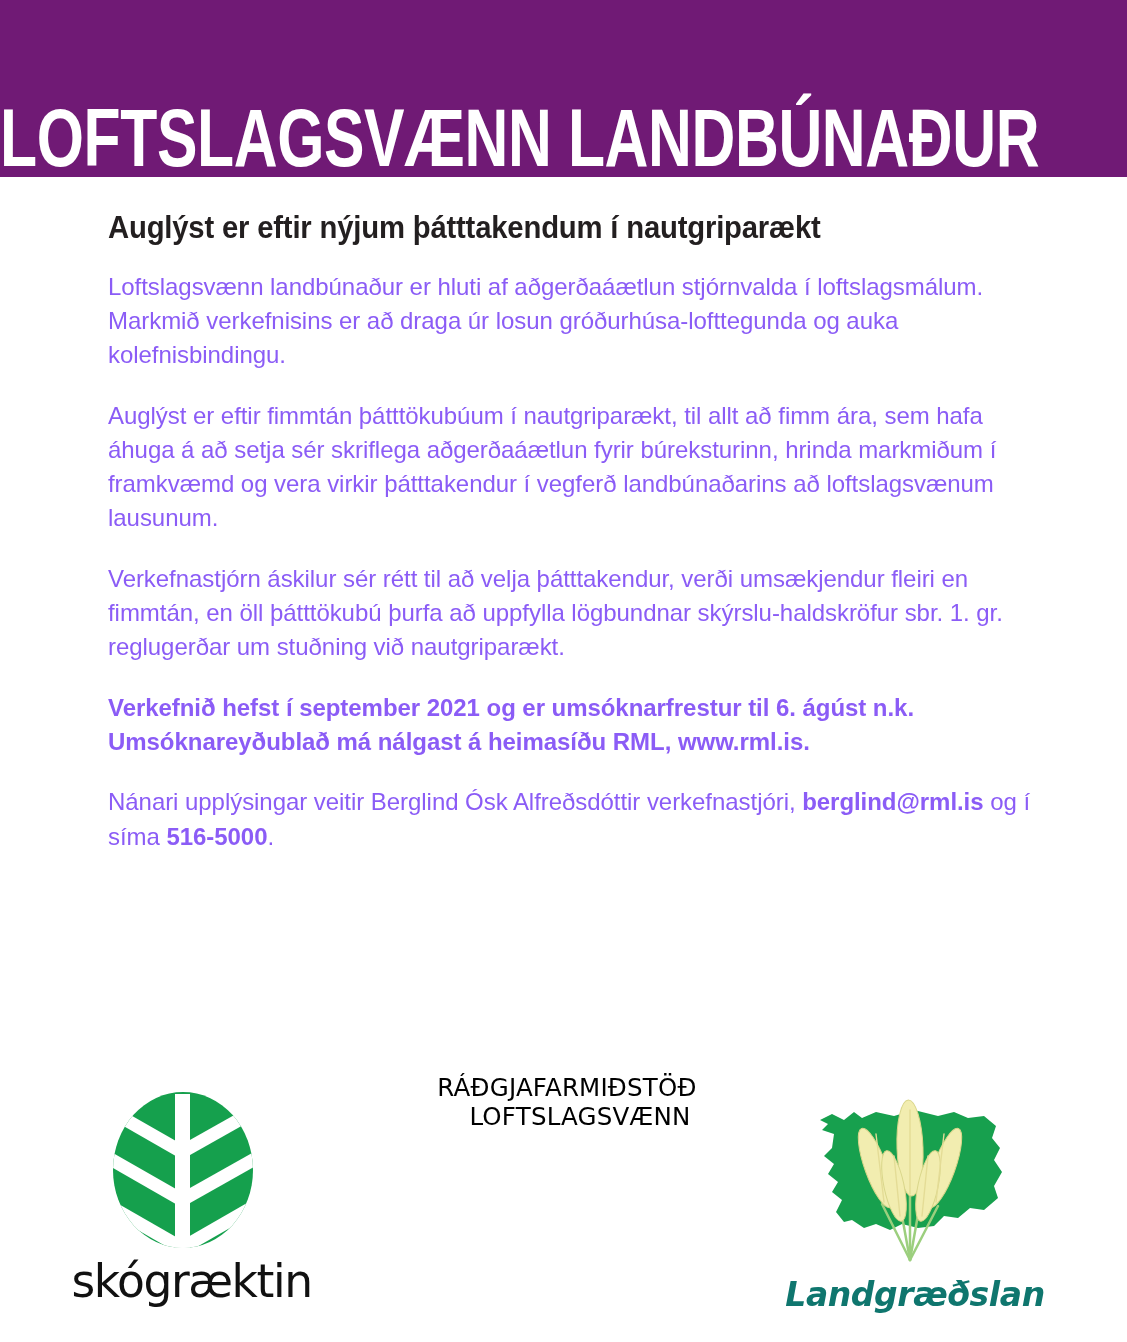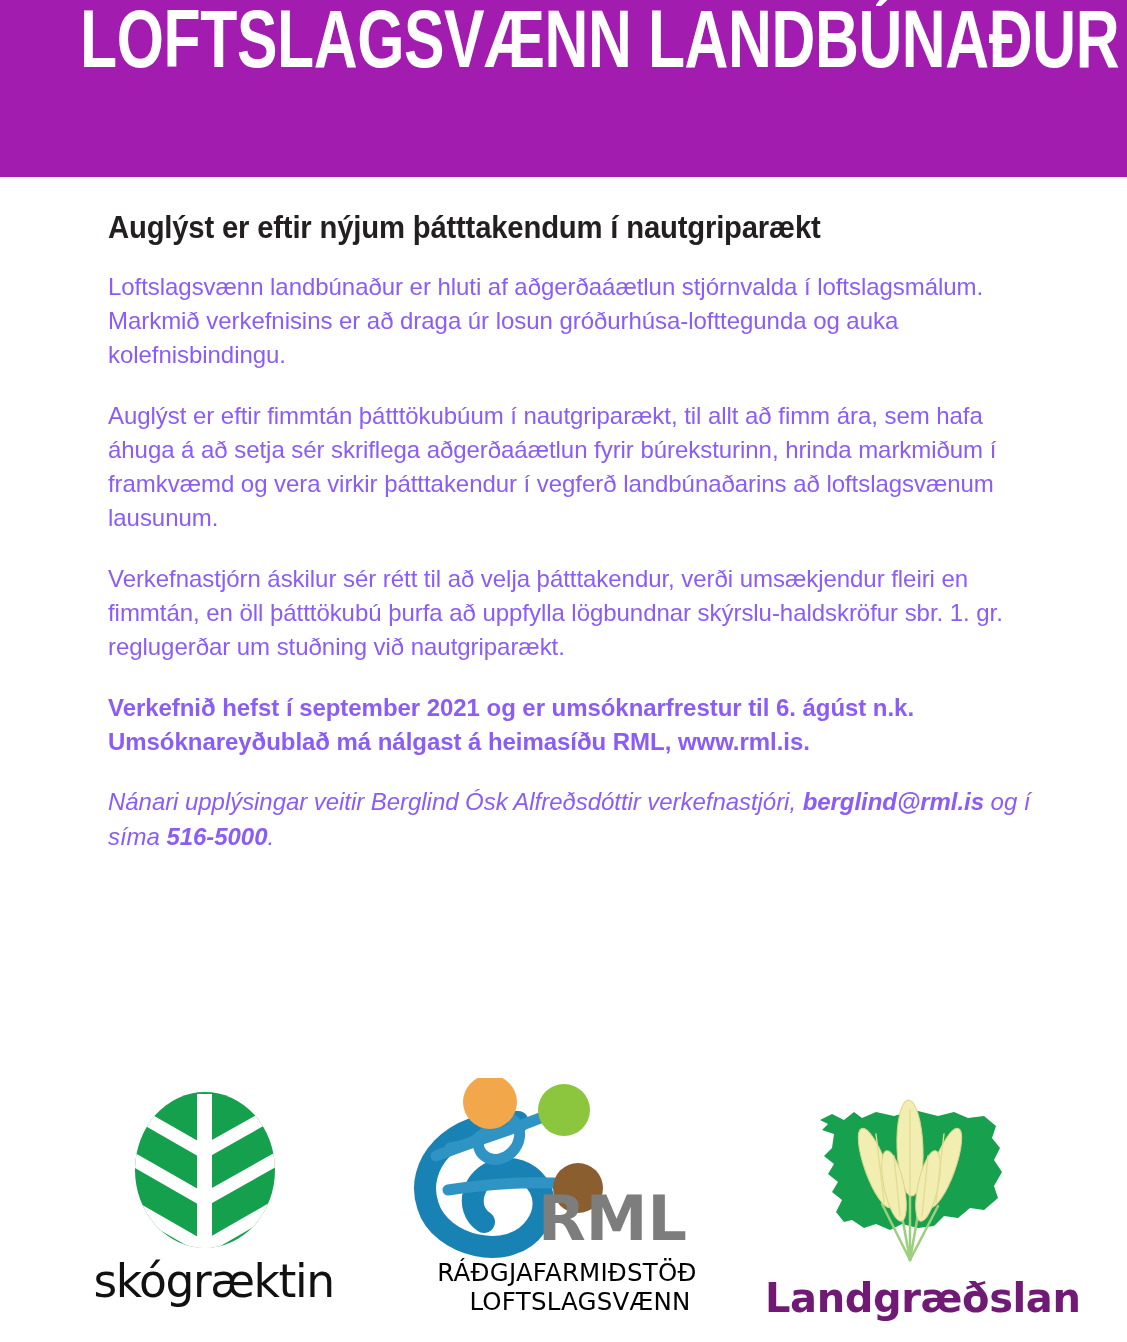--- a/index.html
+++ b/index.html
@@ -14,25 +14,24 @@
     overflow: hidden;
     font-family: "Liberation Sans", sans-serif;
     color: #231f20;
     position: relative;
   }
 
   
   .banner {
     width: 1127px;
     height: 177px;
-    background: #a21caf;
+    background: #701a75;
     display: flex;
-    align-items: flex-start;
+    align-items: flex-end;
     box-sizing: border-box;
-    padding-left: 80px;
   }
   .banner-title {
     color: #ffffff;
     font-family: "Liberation Sans Narrow", "Liberation Sans", sans-serif;
     font-weight: bold;
     font-size: 82px;
     line-height: 0.95;
     letter-spacing: -0.5px;
     transform: scaleX(0.74);
     transform-origin: left center;
@@ -60,21 +59,20 @@
     margin: 0 0 26px 0;
     color: #8b5cf6;
     letter-spacing: -0.05px;
     max-width: 930px;
   }
   .para.bold {
     font-weight: bold;
   }
   .para.last {
     margin-bottom: 0;
-    font-style: italic;
   }
   .b { font-weight: bold; }
 
   
   .logos {
     position: absolute;
     left: 0;
     top: 1068px;
     width: 1127px;
     height: 274px;
@@ -85,21 +83,21 @@
     position: relative;
     height: 274px;
   }
   .logo-skog  { width: 390px; }
   .logo-rml   { width: 345px; }
   .logo-land  { width: 392px; }
 
   
   .skog-wrap {
     position: absolute;
-    left: 90px;
+    left: 68px;
     top: 22px;
     width: 230px;
     text-align: center;
   }
   .skog-mark { width: 160px; height: 165px; margin: 0 auto; display: block; }
   .skog-word {
     font-family: "DejaVu Sans", sans-serif;
     font-size: 47px;
     font-weight: normal;
     color: #111111;
@@ -146,25 +144,26 @@
     position: absolute;
     left: 30px;
     top: 14px;
     width: 300px;
     text-align: center;
   }
   .land-mark { width: 235px; height: 200px; display: block; margin: 0 auto; }
   .land-word {
     font-family: "DejaVu Sans", sans-serif;
     font-weight: bold;
-    font-size: 40px;
-    color: #701a75;
+    font-size: 33px;
+    color: #0f766e;
     letter-spacing: -0.4px;
     line-height: 1;
     margin-top: -4px;
+    font-style: italic;
   }
 </style>
 </head>
 <body>
 
 <header class="banner">
   <div class="banner-title">LOFTSLAGSVÆNN LANDBÚNAÐUR</div>
 </header>
 
 <main class="content">
@@ -209,39 +208,20 @@
             <line x1="79" y1="158" x2="152" y2="116"></line>
           </g>
         </g>
       </svg>
       <div class="skog-word">skógræktin</div>
     </div>
   </div>
 
   <div class="logo-cell logo-rml">
     <div class="rml-wrap">
-      <div class="rml-top">
-        <svg class="rml-mark" viewBox="0 0 250 185">
-
-          <path d="M112 44 C 44 42, 8 88, 22 128 C 34 168, 104 186, 130 148 C 152 116, 122 84, 92 92 C 66 99, 58 130, 78 144" fill="none" stroke="#1982b5" stroke-width="22" stroke-linecap="round"></path>
-
-          <path d="M80 48 C 108 24, 124 56, 106 74 C 90 90, 66 78, 74 58" fill="none" stroke="#2f94c4" stroke-width="11" stroke-linecap="round"></path>
-
-          <path d="M84 36 C 86 56, 70 66, 44 70" fill="none" stroke="#2f94c4" stroke-width="11" stroke-linecap="round"></path>
-
-          <path d="M30 78 C 76 60, 124 46, 148 34" fill="none" stroke="#2f94c4" stroke-width="11" stroke-linecap="round"></path>
-
-          <path d="M42 112 C 92 104, 136 104, 164 106" fill="none" stroke="#2f94c4" stroke-width="11" stroke-linecap="round"></path>
-
-          <circle cx="84" cy="24" r="27" fill="#f2a74b"></circle>
-          <circle cx="158" cy="32" r="26" fill="#8cc63e"></circle>
-          <circle cx="172" cy="110" r="25" fill="#8b5e30"></circle>
-        </svg>
-        <div class="rml-letters">RML</div>
-      </div>
       <div class="rml-sub">
         <div>RÁÐGJAFARMIÐSTÖÐ</div>
         <div>LOFTSLAGSVÆNN</div>
       </div>
     </div>
   </div>
 
   <div class="logo-cell logo-land">
     <div class="land-wrap">
       <svg class="land-mark" viewBox="0 0 235 200">

